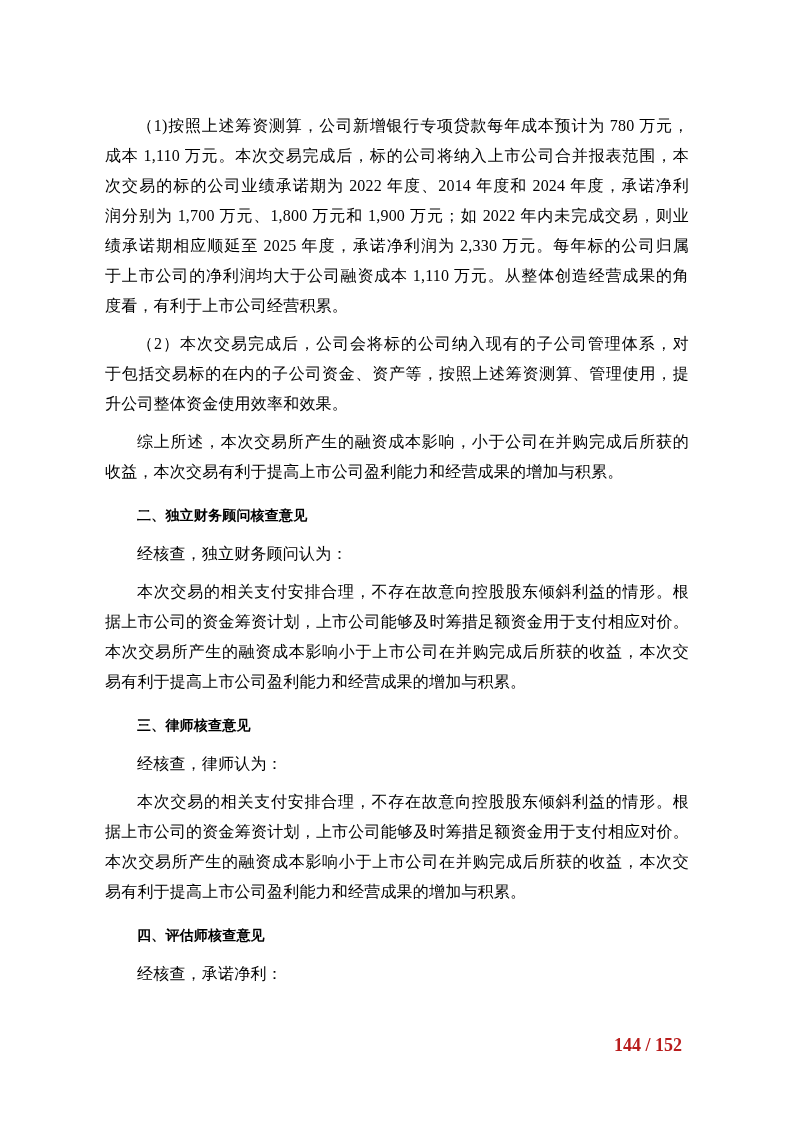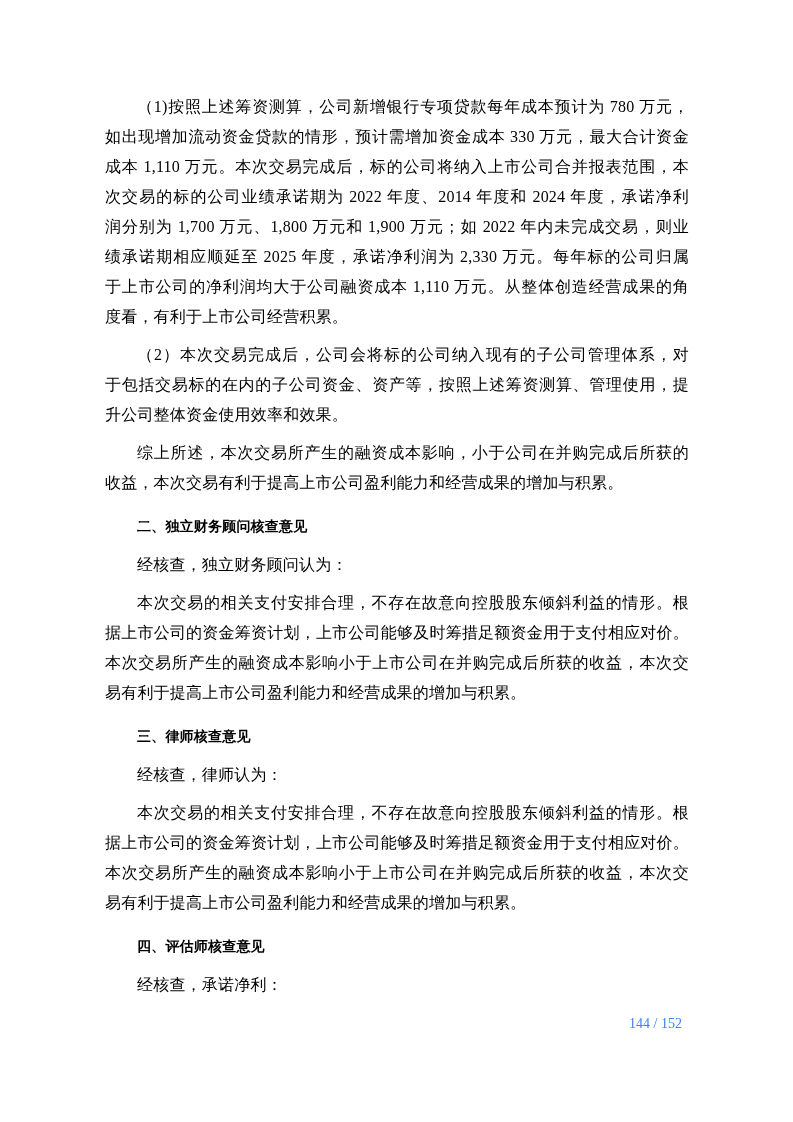--- a/index.html
+++ b/index.html
@@ -8,20 +8,21 @@
     background: #ffffff;
   }
   .page {
     position: relative;
     width: 793px;
     height: 1084px;
     background: #ffffff;
     color: #000000;
     font-family: "Liberation Serif", "DejaVu Serif", serif;
     overflow: hidden;
+    margin-top: 19px;
   }
   .content {
     position: absolute;
     left: 105px;
     top: 92px;
     width: 584px;
   }
   .block {
     margin: 0 0 8px 0;
   }
@@ -43,34 +44,33 @@
     text-align-last: left;
   }
   .heading .line {
     font-weight: bold;
     font-size: 14px;
   }
   .footer-pagenum {
     position: absolute;
     top: 1016px;
     right: 111px;
-    font-size: 14px;
-    font-weight: normal;
+    font-size: 18px;
+    font-weight: bold;
     font-family: "Liberation Serif", "DejaVu Serif", serif;
-    color: #3b82f6;
+    color: #b91c1c;
   }
 </style>
 </head>
 <body>
 
 <div class="page">
   <div class="content" id="doc-content">
       <div class="block paragraph">
         <div class="line first">（1)按照上述筹资测算，公司新增银行专项贷款每年成本预计为 780 万元，</div>
-        <div class="line">如出现增加流动资金贷款的情形，预计需增加资金成本 330 万元，最大合计资金</div>
         <div class="line">成本 1,110 万元。本次交易完成后，标的公司将纳入上市公司合并报表范围，本</div>
         <div class="line">次交易的标的公司业绩承诺期为 2022 年度、2014 年度和 2024 年度，承诺净利</div>
         <div class="line">润分别为 1,700 万元、1,800 万元和 1,900 万元；如 2022 年内未完成交易，则业</div>
         <div class="line">绩承诺期相应顺延至 2025 年度，承诺净利润为 2,330 万元。每年标的公司归属</div>
         <div class="line">于上市公司的净利润均大于公司融资成本 1,110 万元。从整体创造经营成果的角</div>
         <div class="line last">度看，有利于上市公司经营积累。</div>
       </div>
       <div class="block paragraph">
         <div class="line first">（2）本次交易完成后，公司会将标的公司纳入现有的子公司管理体系，对</div>
         <div class="line">于包括交易标的在内的子公司资金、资产等，按照上述筹资测算、管理使用，提</div>

